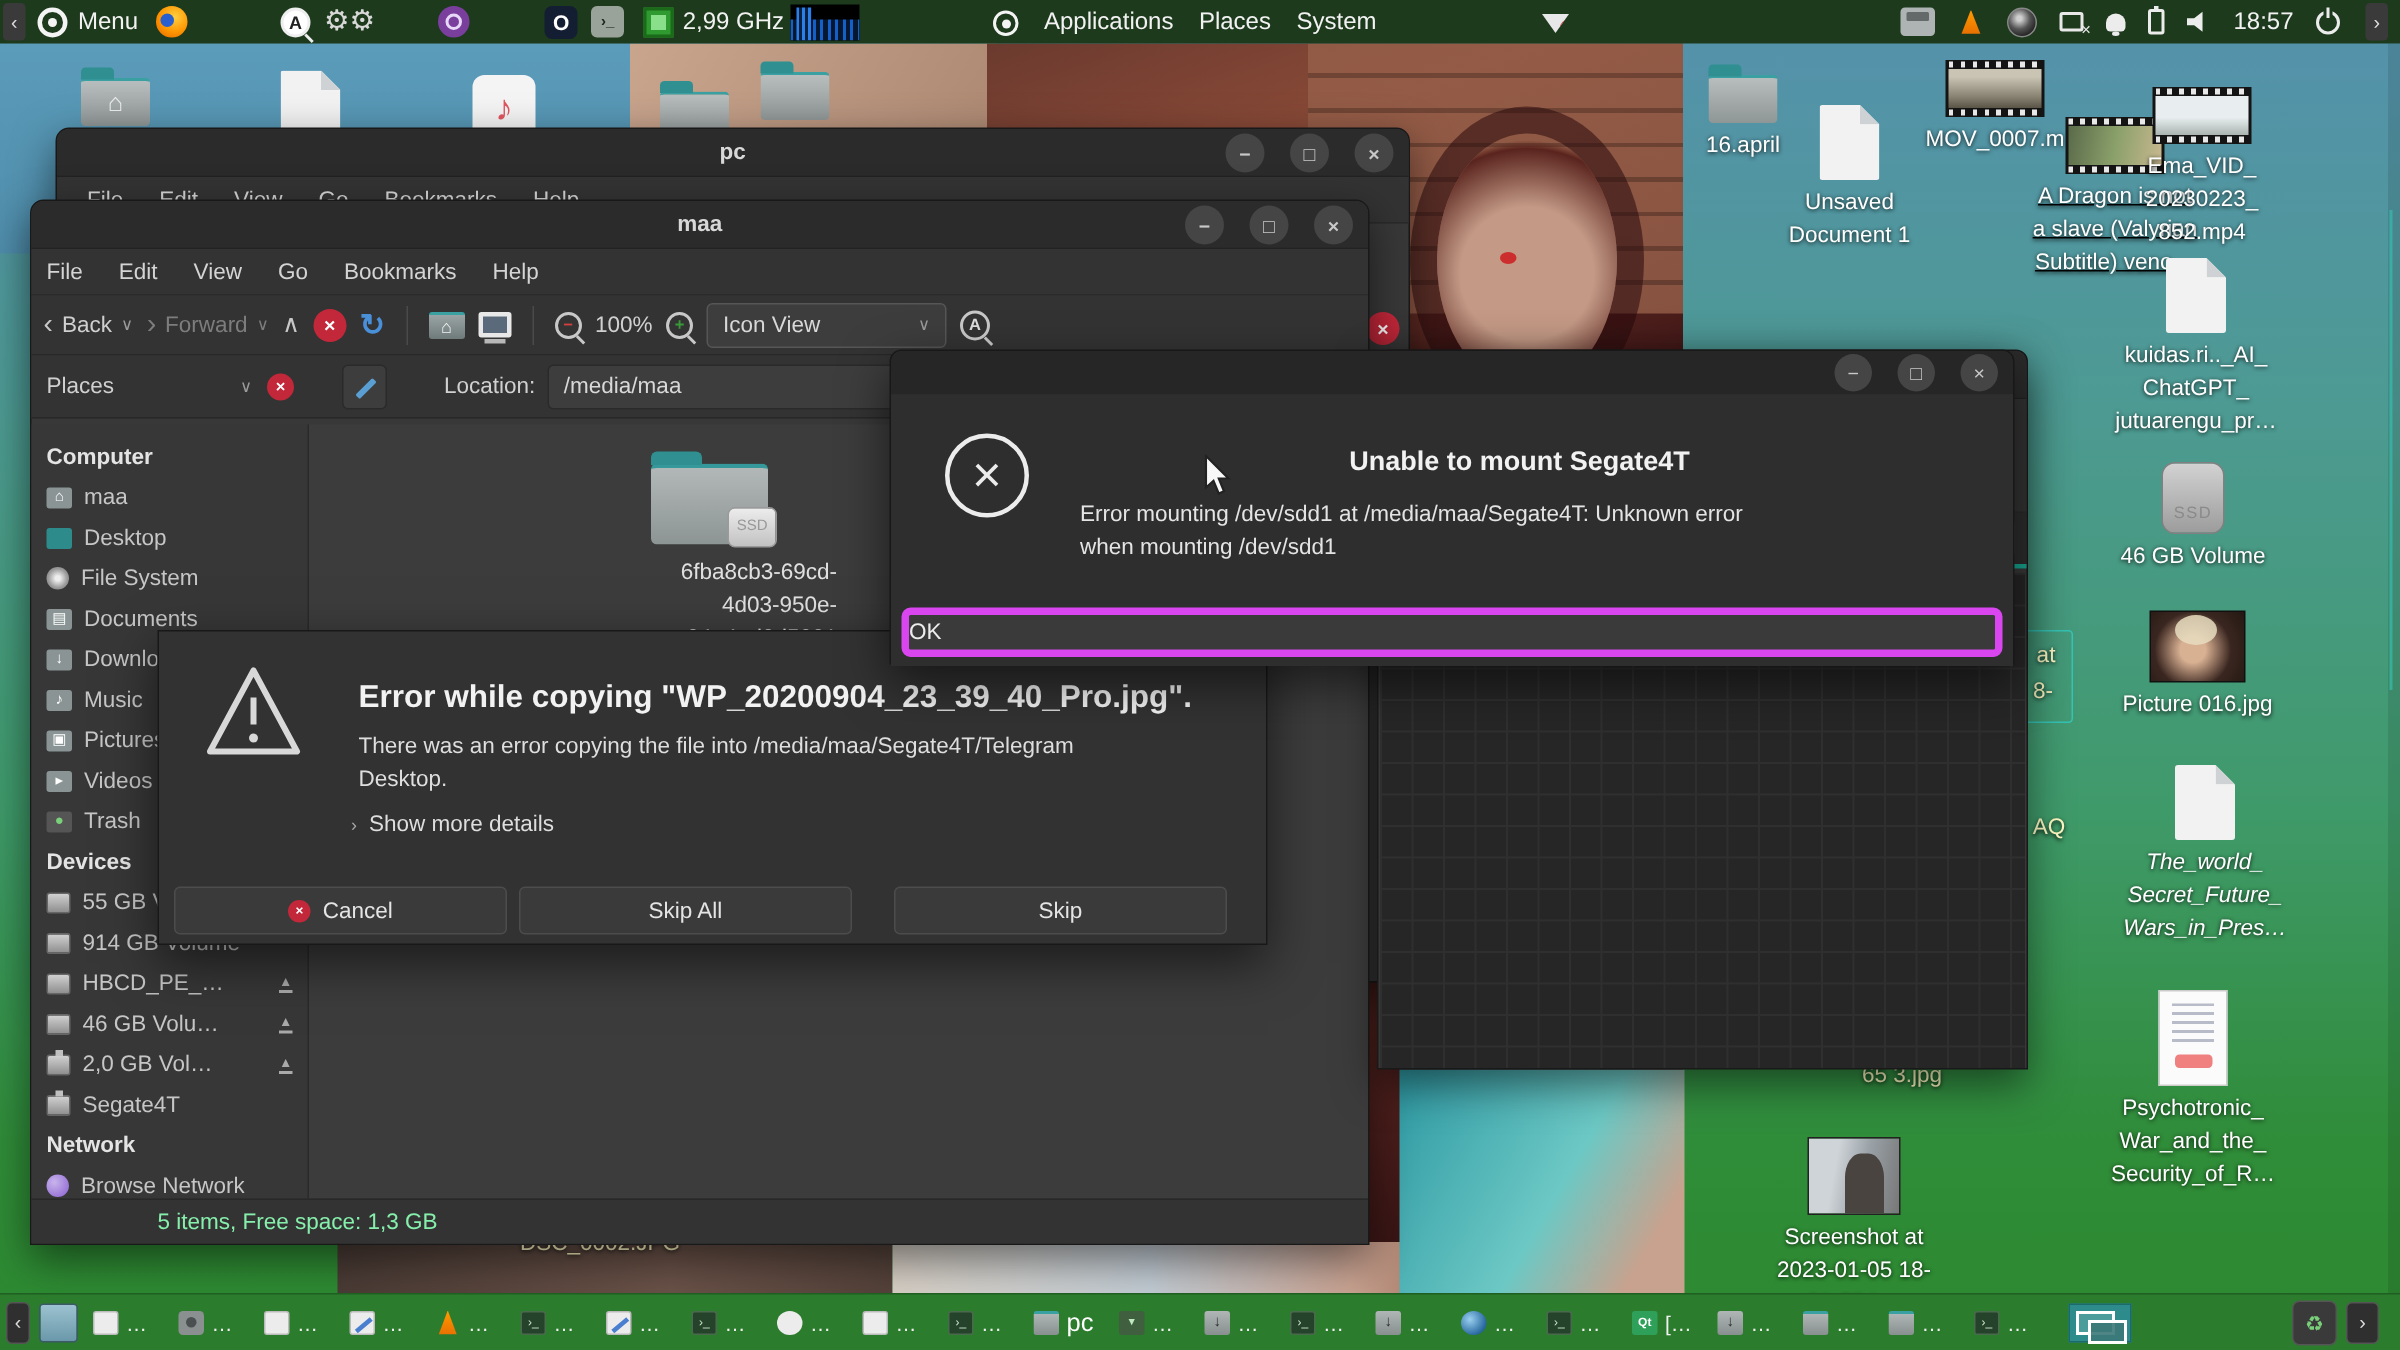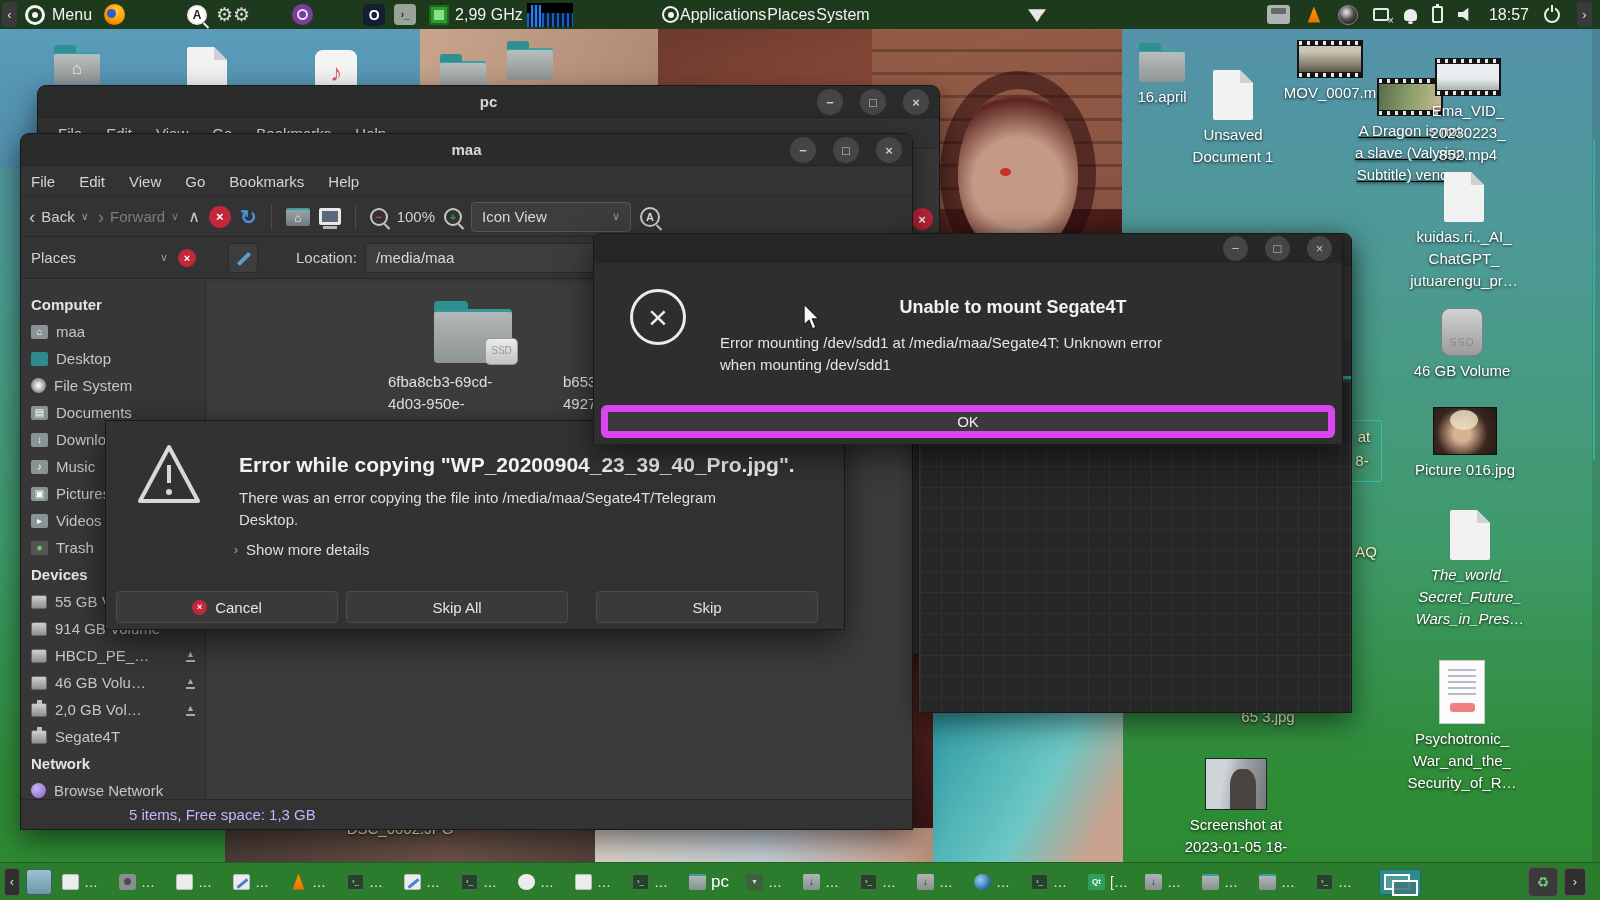--- a/index.html
+++ b/index.html
@@ -138,32 +138,32 @@
     display:flex;align-items:center;justify-content:center;font-size:10px;color:#fff;line-height:1}
   .si-desktop{background:#2e8b8b}
   .si-disk{width:15px;height:15px;border-radius:50%;background:radial-gradient(#eee 15%,#9a9a9a 60%,#777)}
   .si-trash{background:#555;color:#7ad07a}
   .si-drive,.si-usb{width:16px;height:14px;background:linear-gradient(#d0d0d0,#8f8f8f);border:1px solid #666}
   .si-usb::after{content:"";position:absolute;top:-4px;left:5px;width:5px;height:4px;background:#c0c0c0}
   .si-network{width:15px;height:15px;border-radius:50%;background:radial-gradient(circle at 35% 35%,#c8b4ec,#8a5fd0)}
   .sb-label{white-space:nowrap;overflow:hidden}
   .eject{margin-left:auto;color:#aaa;font-size:9px;border-bottom:2px solid #aaa;padding-bottom:1px;line-height:1}
   #filegrid{flex:1;background:#3c3c3c;position:relative}
-  .file-item{position:absolute;width:170px;text-align:left;color:#e0e0e0;font-size:15px;line-height:22px}
+  .file-item{position:absolute;width:170px;text-align:right;color:#e0e0e0;font-size:15px;line-height:22px}
   .file-item .lines span{display:block}
   .bigfolder{width:78px;height:54px;background:linear-gradient(#b2b8b8,#8d9494);border-radius:4px;
     position:relative;margin:10px auto 8px;border-top:3px solid #35999b}
   .bigfolder::before{content:"";position:absolute;top:-11px;left:0;width:34px;height:9px;background:#2f8f91;
     border-radius:4px 4px 0 0}
   .ssd-badge{position:absolute;right:-6px;bottom:-2px;width:33px;height:27px;
     background:linear-gradient(#ececec,#c2c2c2);border:1px solid #9a9a9a;border-radius:5px;font-size:10px;
     color:#999;display:flex;align-items:flex-end;justify-content:center;padding-bottom:2px}
   #maa-status{position:absolute;bottom:0;left:0;right:0;height:30px;background:#333;
-    border-top:1px solid #282828;color:#c4b5fd;font-size:15px;display:flex;align-items:center;
-    padding-left:108px}
+    border-top:1px solid #282828;color:#86efac;font-size:15px;display:flex;align-items:center;
+    padding-left:84px}
 
   
   #grid-win{left:918px;top:233px;width:434px;height:480px;border-radius:8px 8px 0 0}
   #gw-band{position:absolute;left:0;right:0;top:32px;height:76px;background:#333;border-bottom:1px solid #2a2a2a}
   #gw-tabstrip{position:absolute;left:0;right:0;top:108px;height:37px;background:#2d2d2d;
     border-bottom:3px solid #17a58f;display:flex;align-items:center;justify-content:flex-end;gap:8px;
     padding-right:8px}
   .gw-next{width:26px;height:26px;border:1px solid #4a4a4a;background:#353535;color:#aaa;border-radius:3px;
     display:flex;align-items:center;justify-content:center;font-size:15px}
   #gw-content{position:absolute;left:1px;right:1px;top:148px;bottom:0;background:#262626;
@@ -175,22 +175,22 @@
   #mount-dialog{left:593px;top:233px;width:750px;height:210px;border-radius:8px 8px 0 0}
   #mount-titlebar{height:29px;background:#262626;border-radius:8px 8px 0 0;position:relative}
   #mount-body{position:relative;height:181px;background:#2e2e2e}
   .err-circle{position:absolute;left:36px;top:26px;width:56px;height:56px;border:3px solid #ececec;
     border-radius:50%;color:#ececec;display:flex;align-items:center;justify-content:center;font-size:34px;
     font-weight:300}
   #mount-title{position:absolute;left:120px;right:30px;top:34px;text-align:center;color:#f2f2f2;
     font-size:18px;font-weight:bold}
   .mount-line{position:absolute;left:126px;color:#e4e4e4;font-size:15px}
   #mount-ok{position:absolute;left:7px;right:7px;bottom:6px;height:33px;background:#3a3a3a;
-    border:7px solid #d946ef;border-radius:6px;color:#ececec;font-size:15px;display:flex;align-items:center;
-    justify-content:center}
+    border:5px solid #d946ef;border-radius:6px;color:#ececec;font-size:15px;display:flex;align-items:center;
+    }
   #copy-dialog{left:105px;top:420px;width:740px;height:210px;background:#323232}
   .warn-tri{position:absolute;left:30px;top:22px}
   #copy-title{position:absolute;left:133px;top:32px;color:#f2f2f2;font-size:21px;font-weight:bold}
   .copy-line{position:absolute;left:133px;color:#dedede;font-size:15px}
   #copy-expander{position:absolute;left:128px;top:120px;color:#dedede;font-size:15px;display:flex;gap:8px;
     align-items:center}
   .exp-arrow{font-size:12px;color:#aaa}
   .copy-btn{position:absolute;top:170px;height:32px;width:222px;background:#3a3a3a;border:1px solid #4c4c4c;
     border-radius:4px;color:#e4e4e4;font-size:15px;display:flex;align-items:center;justify-content:center;gap:8px}
   .cancel-x{width:15px;height:15px;border-radius:50%;background:#c2283a;color:#fff;font-size:9px;
@@ -661,21 +661,21 @@
   <div class="ff-icon" style="margin-left:12px"></div>
   <div class="magA" style="margin-left:62px">A</div>
   <span class="gears" style="margin-left:9px">⚙⚙</span>
   <div class="tor" style="margin-left:42px"></div>
   <div class="opera" style="margin-left:50px">O</div>
   <div class="p-term" style="margin-left:9px">›_</div>
   <div class="cpu-chip" style="margin-left:13px"></div>
   <span class="p-text" style="margin-left:6px">2,99 GHz</span>
   <div class="sysmon" style="margin-left:4px"></div>
 
-  <div style="position:absolute;left:662px;display:flex;align-items:flex-start;gap:1px">
+  <div style="position:absolute;left:662px;display:flex;align-items:flex-end;gap:17px">
     <div class="p-logo" style="width:17px;height:17px;border-width:2.5px"></div>
     <span>Applications</span>
     <span>Places</span>
     <span>System</span>
   </div>
   <div class="wifi" style="position:absolute;left:1028px">
     <div class="wifi-badge">×</div>
   </div>
 
   <div style="position:absolute;right:8px;display:flex;align-items:center;gap:15px">

